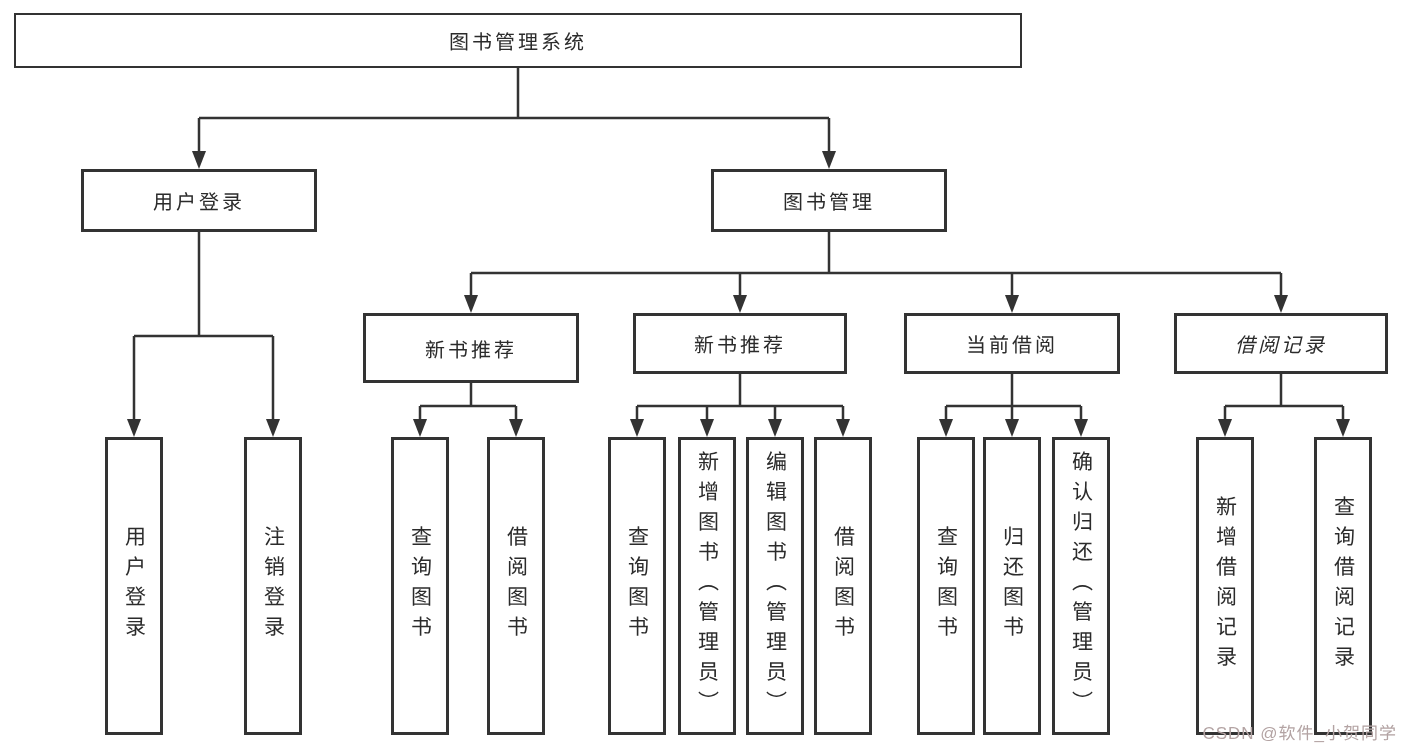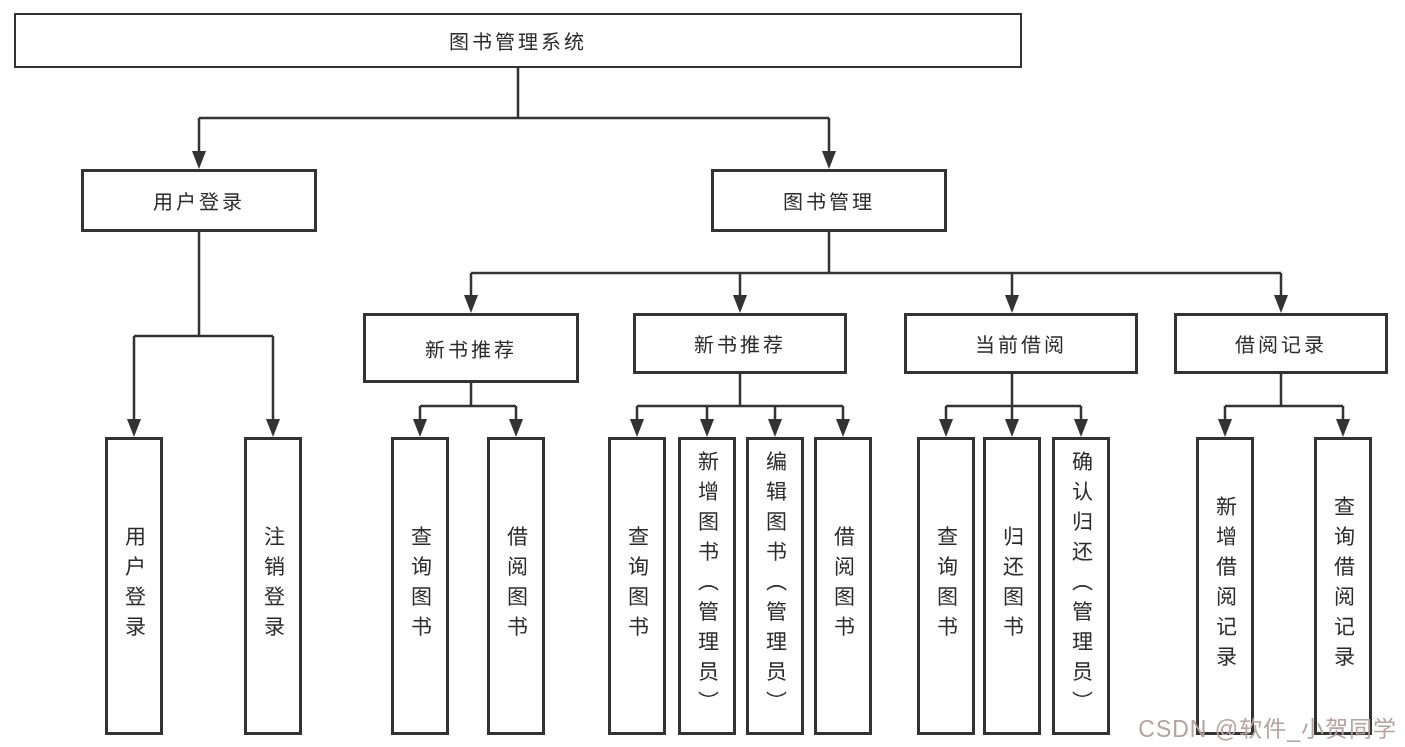--- a/index.html
+++ b/index.html
@@ -48,36 +48,36 @@
     line-height: 1;
   }
   
   #n-root   { left: 14px;  top: 13px;  width: 1008px; height: 55px; }
   
   #n-login  { left: 81px;  top: 169px; width: 236px; height: 63px; }
   #n-mgmt   { left: 711px; top: 169px; width: 236px; height: 63px; text-align: center; }
   
   #n-l3-0   { left: 363px;  top: 313px; width: 216px; height: 70px; }
   #n-l3-1   { left: 633px;  top: 313px; width: 214px; height: 61px; }
-  #n-l3-2   { left: 904px;  top: 313px; width: 234px; height: 61px; }
-  #n-l3-3   { left: 1174px; top: 313px; width: 214px; height: 61px; }
+  #n-l3-2   { left: 904px;  top: 313px; width: 216px; height: 61px; }
+  #n-l3-3   { left: 1174px; top: 313px; width: 214px; height: 61px; font-style: italic; }
   
   .leaf { width: 58px; height: 298px; top: 437px; }
   #lf-a0 { left: 105px; }  #lf-a1 { left: 244px; }
   #lf-b0 { left: 391px; }  #lf-b1 { left: 487px; }
   #lf-c0 { left: 608px; }  #lf-c1 { left: 678px; }
   #lf-c2 { left: 746px; }  #lf-c3 { left: 814px; }
   #lf-d0 { left: 917px; }  #lf-d1 { left: 983px; }  #lf-d2 { left: 1052px; }
   #lf-e0 { left: 1196px; } #lf-e1 { left: 1314px; }
   
   #watermark {
     position: absolute;
     right: 8px;
     bottom: 3px;
-    font-size: 23px;
+    font-size: 17px;
     letter-spacing: 1px;
     color: #b3a3a3;
     white-space: nowrap;
   }
 </style>
 </head>
 <body>
 
 <div id="canvas">
 

